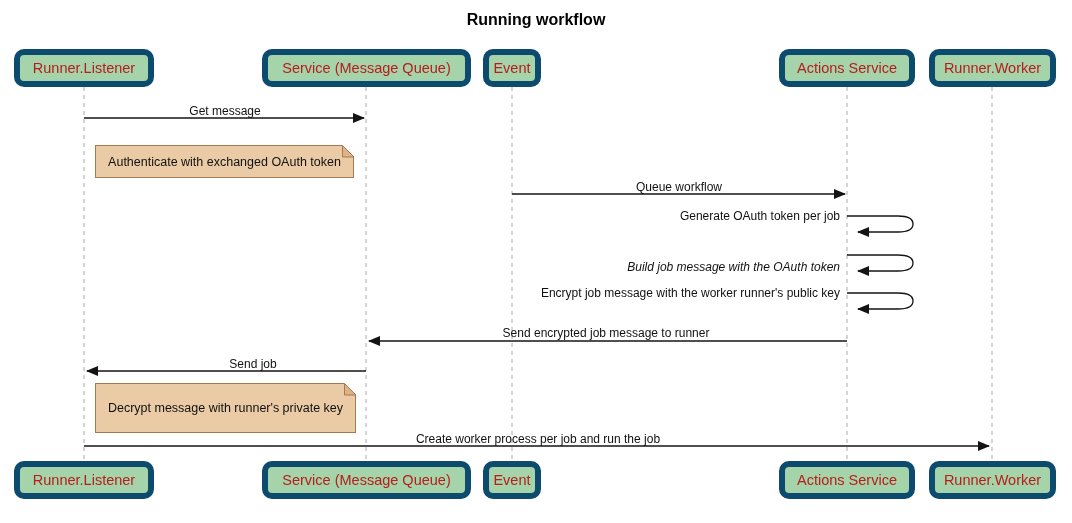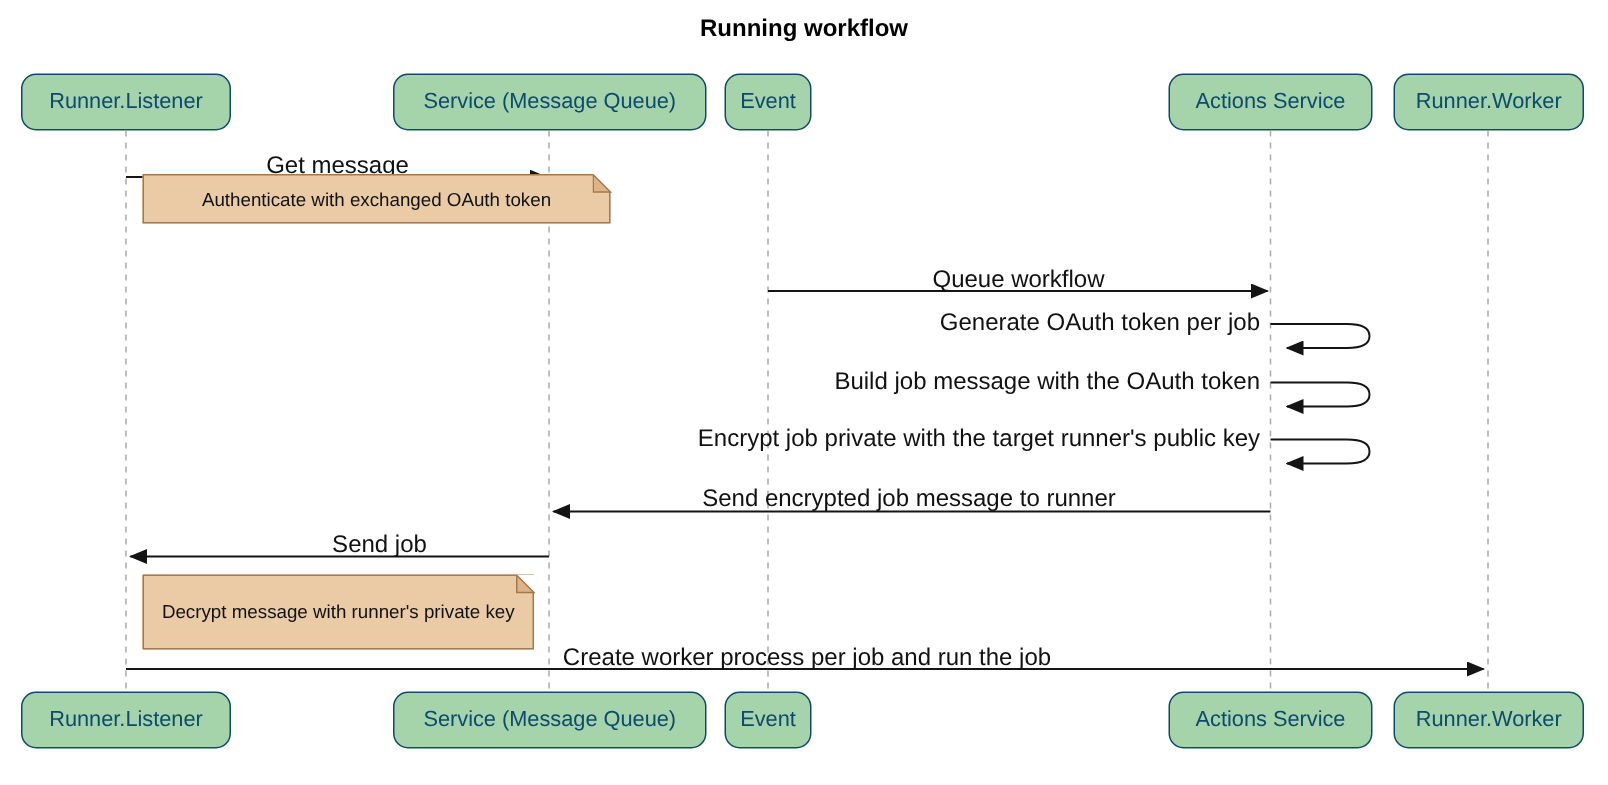--- a/index.html
+++ b/index.html
@@ -6,29 +6,29 @@
   .canvas {
     position:relative; width:1072px; height:523px; background:#ffffff;
     font-family:"Liberation Sans", sans-serif; color:#111111; overflow:hidden;
   }
   .title {
     position:absolute; top:11px; left:536px; transform:translateX(-50%);
     font-size:16px; font-weight:bold; white-space:nowrap; color:#000000;
   }
   .actor {
     position:absolute; height:38px; box-sizing:border-box;
-    background:#a5d3aa; border:1px solid #0c4a6e; border-radius:10px;
+    background:#a5d3aa; border:6px solid #0c4a6e; border-radius:10px;
     display:flex; align-items:center; justify-content:center;
-    font-size:14.5px; color:#0c4a6e; white-space:nowrap;
+    font-size:14.5px; color:#b91c1c; white-space:nowrap;
   }
   .overlay { position:absolute; top:0; left:0; }
   .lifeline { stroke:#ababab; stroke-width:1; stroke-dasharray:4 4; }
   .msgline { stroke:#141414; stroke-width:1.3; fill:none; }
   .msg {
-    position:absolute; font-size:16px; white-space:nowrap; color:#111111;
+    position:absolute; font-size:12px; white-space:nowrap; color:#111111;
     line-height:14px;
   }
   .msg.centered { transform:translateX(-50%); }
   .msg.right-aligned { text-align:right; }
   .note {
     position:absolute; box-sizing:border-box;
     background:#eacba6; border:1.5px solid #a5794e;
     display:flex; align-items:center; justify-content:center;
     font-size:12.5px; color:#111111; white-space:nowrap;
   }
@@ -68,27 +68,27 @@
     <path class="msgline" d="M847 293 H898 Q913 293 913 301 Q913 309 898 309 H858" marker-end="url(#arrowhead)"></path>
 
     <line class="msgline" x1="847" y1="341" x2="369" y2="341" marker-end="url(#arrowhead)"></line>
     <line class="msgline" x1="366" y1="371" x2="87" y2="371" marker-end="url(#arrowhead)"></line>
     <line class="msgline" x1="84" y1="446" x2="989" y2="446" marker-end="url(#arrowhead)"></line>
   </svg>
 
   <div class="msg centered" style="left:225px; top:104px;">Get message</div>
   <div class="msg centered" style="left:679px; top:180px;">Queue workflow</div>
   <div class="msg right-aligned" style="right:232px; top:209px;">Generate OAuth token per job</div>
-  <div class="msg right-aligned" style="right:232px; top:248px;">Build job message with the OAuth token</div>
-  <div class="msg right-aligned" style="right:232px; top:286px;">Encrypt job private with the target runner's public key</div>
+  <div class="msg right-aligned" style="right:232px; top:260px;font-style:italic;">Build job message with the OAuth token</div>
+  <div class="msg right-aligned" style="right:232px; top:286px;">Encrypt job message with the worker runner's public key</div>
   <div class="msg centered" style="left:606px; top:326px;">Send encrypted job message to runner</div>
   <div class="msg centered" style="left:225px; top:357px;margin-left:28px;">Send job</div>
   <div class="msg centered" style="left:538px; top:432px;">Create worker process per job and run the job</div>
 
-  <div class="note" style="left:95px; top:116px; width:312px; height:33px;">
+  <div class="note" style="left:95px; top:145px; width:259px; height:33px;">
     <span>Authenticate with exchanged OAuth token</span>
     <svg class="fold" width="13" height="13" viewBox="0 0 13 13">
       <path d="M0 0 L13 0 L13 13 Z" fill="#ffffff"></path>
       <path d="M0.5 0.5 L12 12 L0.5 12 Z" fill="#ddb488" stroke="#a5794e" stroke-width="1"></path>
     </svg>
   </div>
   <div class="note" style="left:95px; top:383px; width:261px; height:50px;">
     <span>Decrypt message with runner's private key</span>
     <svg class="fold" width="13" height="13" viewBox="0 0 13 13">
       <path d="M0 0 L13 0 L13 13 Z" fill="#ffffff"></path>

